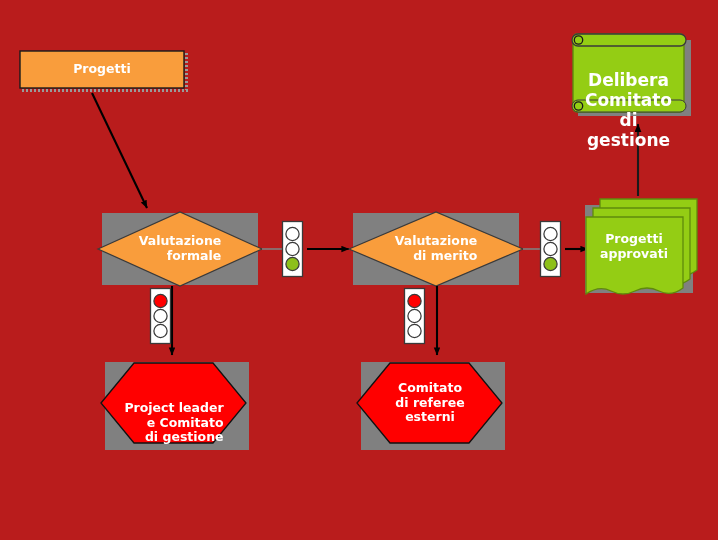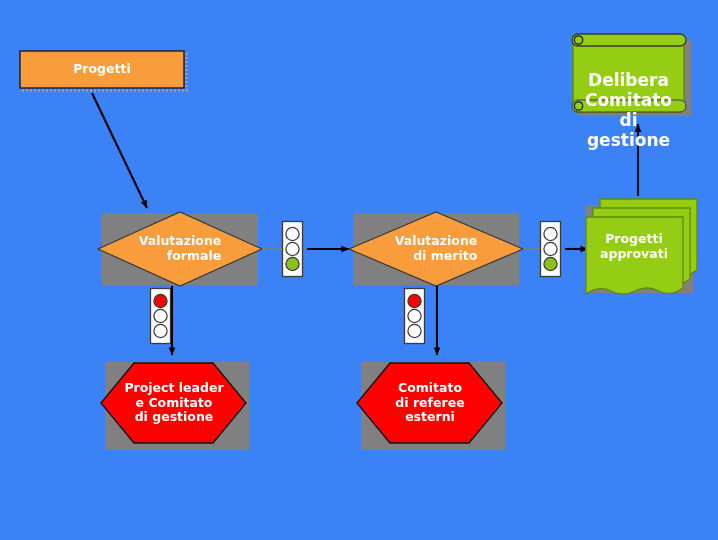--- a/index.html
+++ b/index.html
@@ -7,21 +7,21 @@
     padding: 0;
     background: #ffffff;
   }
   body {
     font-family: "DejaVu Sans", sans-serif;
   }
   #canvas {
     position: relative;
     width: 718px;
     height: 540px;
-    background: #3b82f6;
+    background: #b91c1c;
     overflow: hidden;
   }
   .svg-layer {
     position: absolute;
     left: 0;
     top: 0;
     width: 718px;
     height: 540px;
   }
   .node-label {
@@ -151,21 +151,21 @@
   </svg>
 
   <div class="node-label lbl-progetti" style="left:20px; top:51px; width:164px; height:37px;">Progetti</div>
 
   <div class="node-label lbl-diamond" style="left:115px; top:219px; width:130px; height:60px;">Valutazione
 formale</div>
 
   <div class="node-label lbl-diamond" style="left:371px; top:219px; width:130px; height:60px;">Valutazione
 di merito</div>
 
-  <div class="node-label lbl-hexagon" style="left:111px; top:372px; width:126px; height:62px;">Project leader
+  <div class="node-label lbl-hexagon" style="left:111px; top:392px; width:126px; height:62px;text-align:right;">Project leader
 e Comitato
 di gestione</div>
 
   <div class="node-label lbl-hexagon" style="left:367px; top:372px; width:126px; height:62px;">Comitato
 di referee
 esterni</div>
 
   <div class="node-label lbl-docs" style="left:588px; top:224px; width:92px; height:46px;">Progetti
 approvati</div>
 

